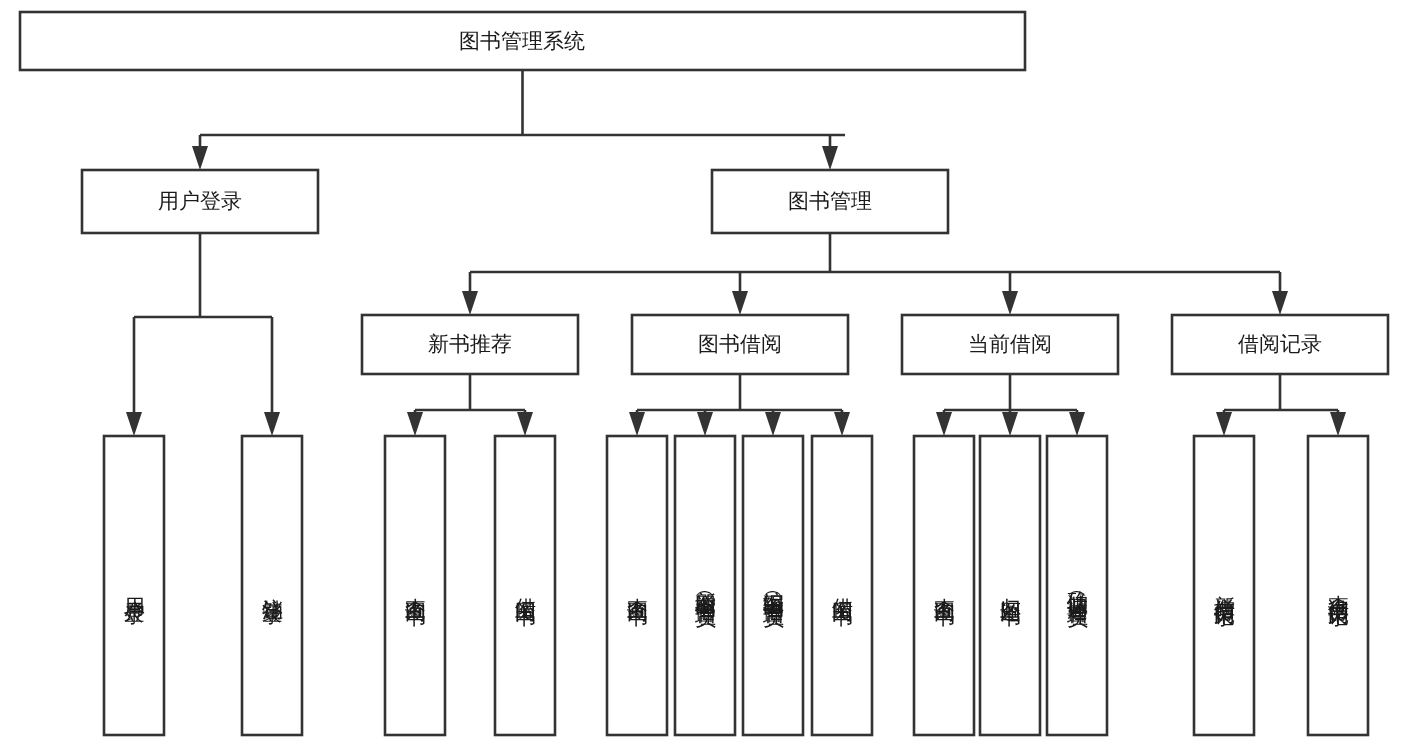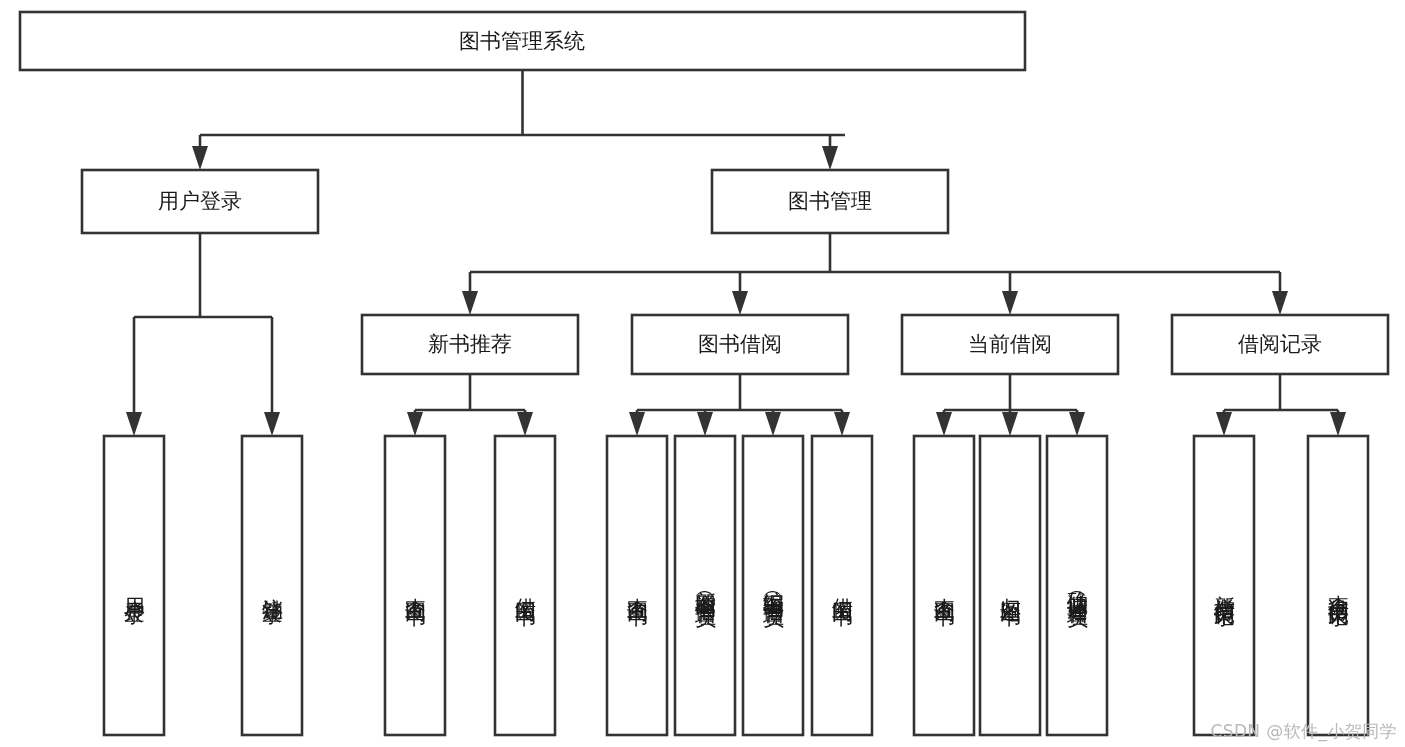--- a/index.html
+++ b/index.html
@@ -199,15 +199,14 @@
   <div class="vlabel" style="left:743px; top:436px; width:60px; height:299px;">编辑图书（管理员）</div>
   <div class="vlabel" style="left:812px; top:436px; width:60px; height:299px;">借阅图书</div>
 
   <div class="vlabel" style="left:914px; top:436px; width:60px; height:299px;">查询图书</div>
   <div class="vlabel" style="left:980px; top:436px; width:60px; height:299px;">归还图书</div>
   <div class="vlabel" style="left:1047px; top:436px; width:60px; height:299px;">确认归还（管理员）</div>
 
   <div class="vlabel" style="left:1194px; top:436px; width:60px; height:299px;">新增借阅记录</div>
   <div class="vlabel" style="left:1308px; top:436px; width:60px; height:299px;">查询借阅记录</div>
 
-  <div id="watermark">CSDN @软件_小贺同学</div>
 
 </div>
 
 </body></html>

